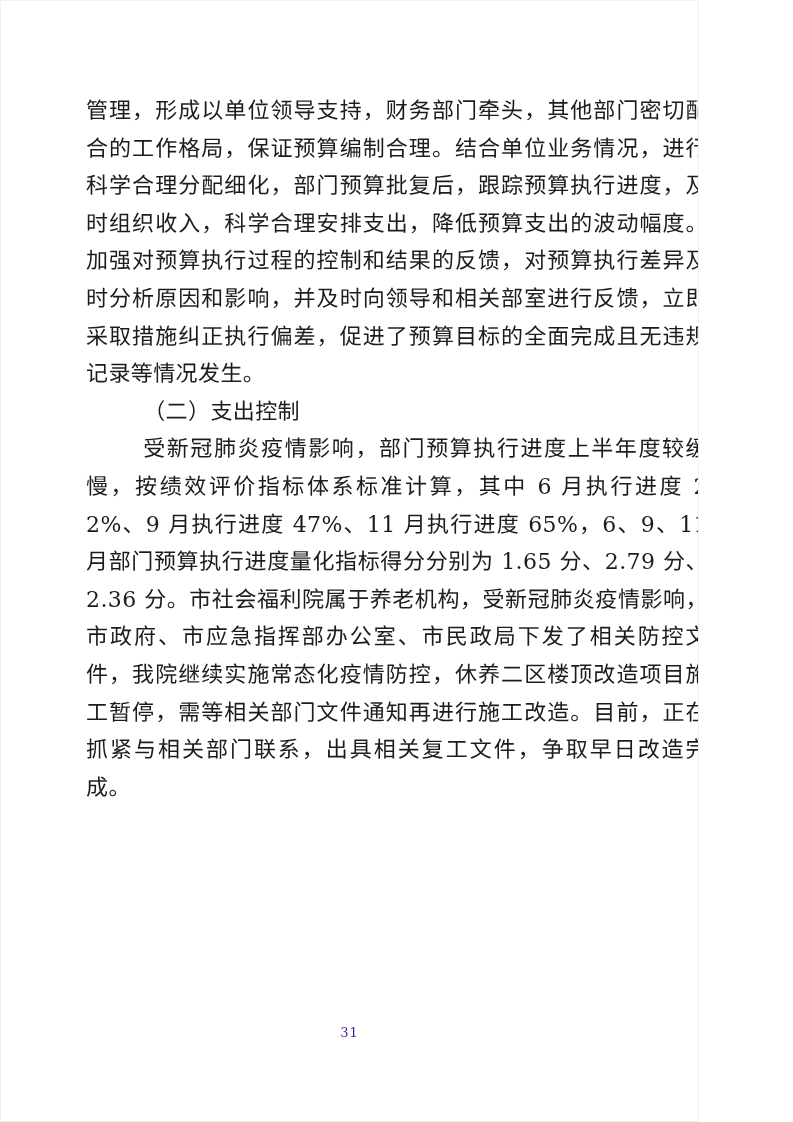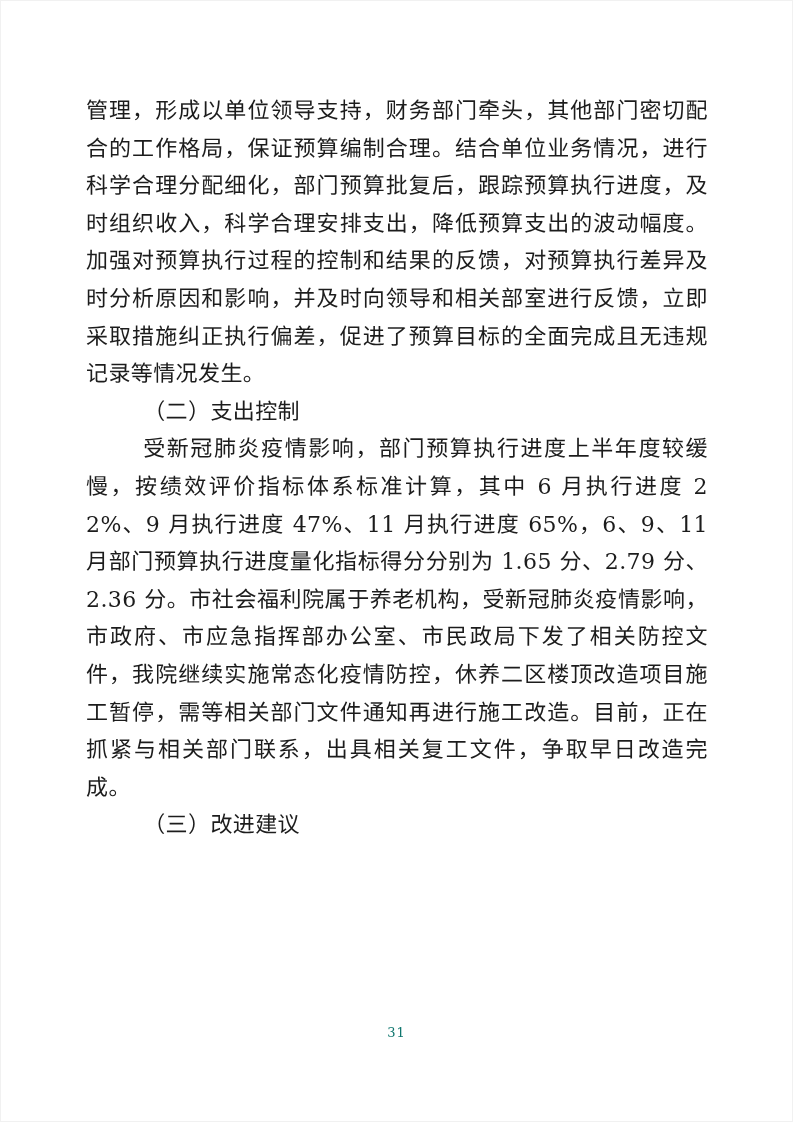--- a/index.html
+++ b/index.html
@@ -2,21 +2,21 @@
 <html lang="zh-CN"><head>
 <meta charset="utf-8">
 <style>
   html, body {
     margin: 0;
     padding: 0;
     background: #ffffff;
   }
   .page {
     position: relative;
-    width: 793px;
+    width: 699px;
     height: 1122px;
     background: #ffffff;
     box-sizing: border-box;
     border: 1px solid #f1f1f1;
     overflow: hidden;
     font-family: "DejaVu Serif", "Liberation Serif", serif;
     color: #1c1c1c;
   }
   .content {
     position: absolute;
@@ -44,31 +44,30 @@
   }
   .footer {
     position: absolute;
     left: 0;
     right: 0;
     top: 1021px;
     text-align: center;
   }
   .page-num {
     font-size: 13px;
-    color: #0f766e;
+    color: #4c1d95;
     letter-spacing: 1px;
     font-family: "DejaVu Serif", "Liberation Serif", serif;
   }
 </style>
 </head>
 <body>
 
 <div class="page">
   <div class="content" id="doc-content">
       <p class="block paragraph">管理，形成以单位领导支持，财务部门牵头，其他部门密切配合的工作格局，保证预算编制合理。结合单位业务情况，进行科学合理分配细化，部门预算批复后，跟踪预算执行进度，及时组织收入，科学合理安排支出，降低预算支出的波动幅度。加强对预算执行过程的控制和结果的反馈，对预算执行差异及时分析原因和影响，并及时向领导和相关部室进行反馈，立即采取措施纠正执行偏差，促进了预算目标的全面完成且无违规记录等情况发生。</p>
       <p class="block heading indent">（二）支出控制</p>
       <p class="block paragraph indent">受新冠肺炎疫情影响，部门预算执行进度上半年度较缓慢，按绩效评价指标体系标准计算，其中 6 月执行进度 22%、9 月执行进度 47%、11 月执行进度 65%，6、9、11 月部门预算执行进度量化指标得分分别为 1.65 分、2.79 分、2.36 分。市社会福利院属于养老机构，受新冠肺炎疫情影响，市政府、市应急指挥部办公室、市民政局下发了相关防控文件，我院继续实施常态化疫情防控，休养二区楼顶改造项目施工暂停，需等相关部门文件通知再进行施工改造。目前，正在抓紧与相关部门联系，出具相关复工文件，争取早日改造完成。</p>
-      <p class="block heading indent">（三）改进建议</p>
     </div>
   <div class="footer">
     <span class="page-num">31</span>
   </div>
 </div>
 
 </body></html>

